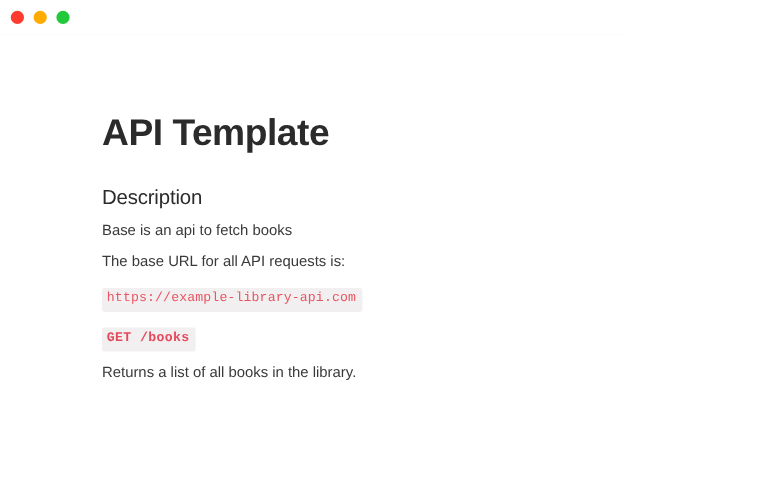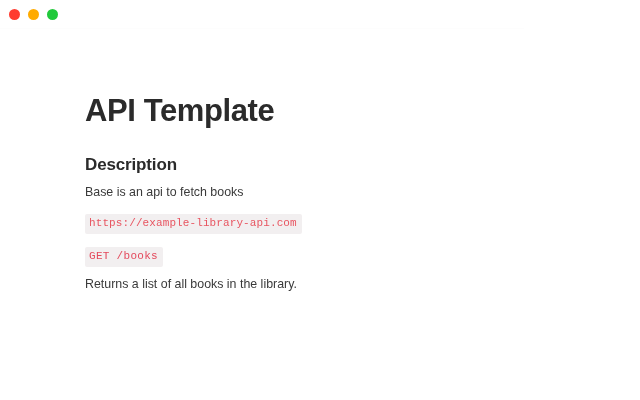--- a/index.html
+++ b/index.html
@@ -81,21 +81,21 @@
     font-weight: bold;
     letter-spacing: -0.4px;
     color: #2b2b2b;
   }
 
   h2.section-heading {
     margin: 0;
     padding-top: 25px;
     font-size: 17px;
     line-height: 1.25;
-    font-weight: bold;
+    font-weight: normal;
     letter-spacing: -0.15px;
     color: #2b2b2b;
   }
 
   p.body-text {
     margin: 0;
     padding-top: 9px;
     font-size: 12.4px;
     line-height: 1.35;
     color: #3a3a3a;
@@ -113,21 +113,21 @@
     font-size: 11px;
     line-height: 1.45;
     padding: 2px 5px 2px 4px;
     border-radius: 2px;
     letter-spacing: 0.1px;
     white-space: pre;
     text-align: center;
   }
 
   code.inline-code.method {
-    font-weight: normal;
+    font-weight: bold;
     color: #e4495c;
     letter-spacing: 0.3px;
   }
 </style>
 </head>
 <body>
 
 <div class="window">
 
   <div class="titlebar">
@@ -140,20 +140,21 @@
   </div>
 
   <div class="content">
     <div class="doc">
 
       <h1 class="doc-title">API Template</h1>
 
       <h2 class="section-heading">Description</h2>
       <p class="body-text">Base is an api to fetch books</p>
 
+      <p class="body-text">The base URL for all API requests is:</p>
       <div class="code-line">
         <code class="inline-code">https://example-library-api.com</code>
       </div>
 
       <div class="code-line">
         <code class="inline-code method">GET /books</code>
       </div>
       <p class="body-text">Returns a list of all books in the library.</p>
 
     </div>

